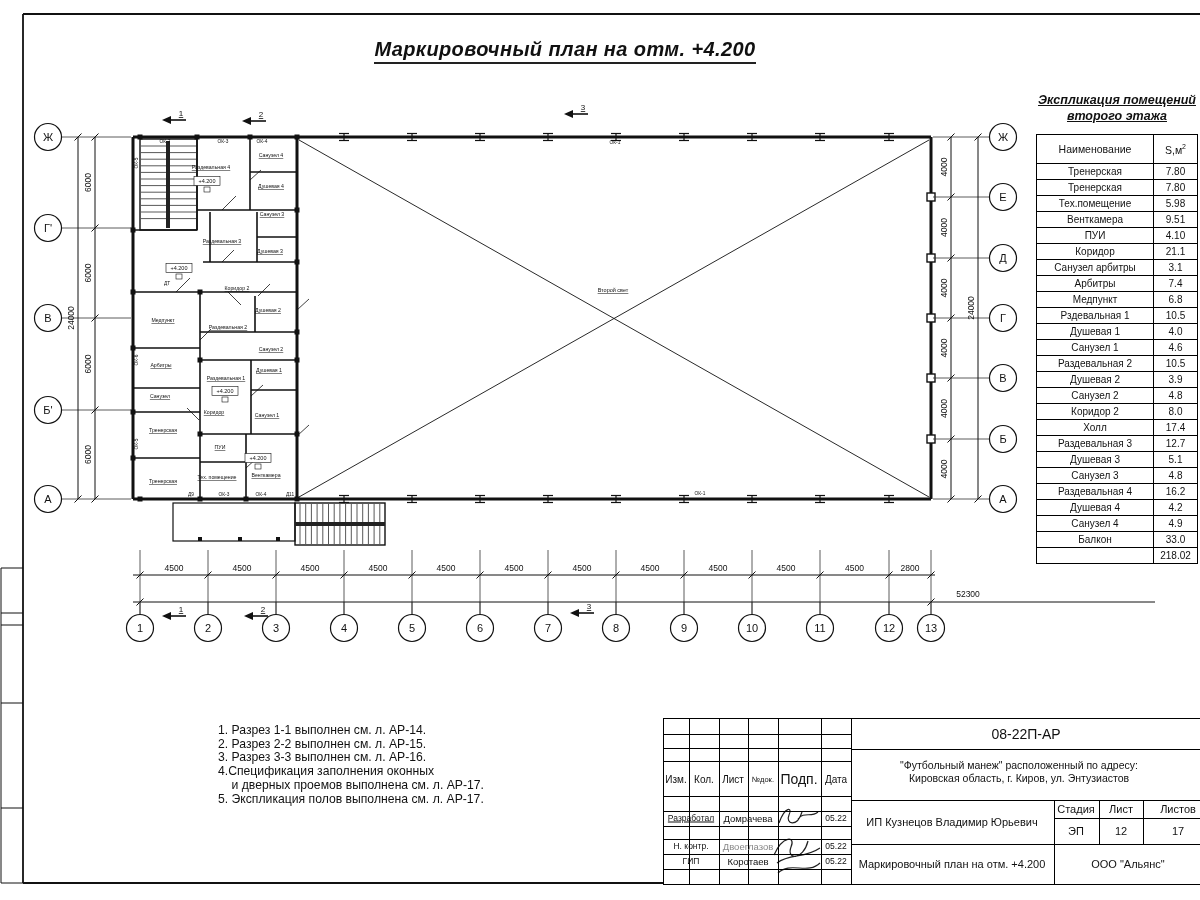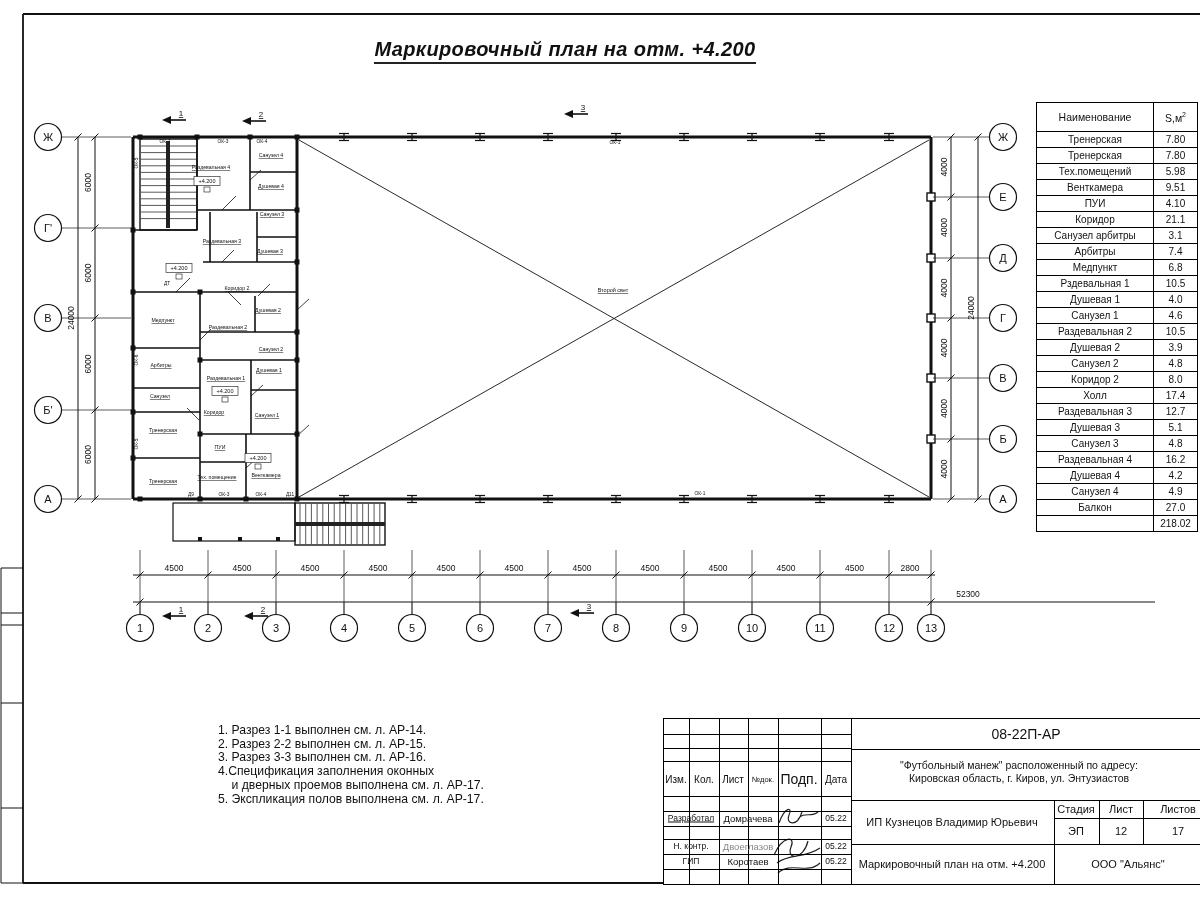--- a/index.html
+++ b/index.html
@@ -440,38 +440,42 @@
         <text x="615" y="144" font-size="4.8" text-anchor="middle" fill="#111">ОК-1</text>
         <text x="700" y="495" font-size="4.8" text-anchor="middle" fill="#111">ОК-1</text>
       </g>
     </svg>
 
   <div class="main-title">
     <span>Маркировочный план на отм. +4.200</span>
   </div>
 
   <div class="expl">
+    <div class="expl-title">
+      <div>Экспликация помещений</div>
+      <div>второго этажа</div>
+    </div>
     <table class="expl-table">
       <thead>
         <tr>
           <th class="c-name">Наименование</th>
           <th><span>S,м</span><sup>2</sup></th>
         </tr>
       </thead>
       <tbody id="expl-body">
           <tr>
             <td class="c-name">Тренерская</td>
             <td>7.80</td>
           </tr>
           <tr>
             <td class="c-name">Тренерская</td>
             <td>7.80</td>
           </tr>
           <tr>
-            <td class="c-name">Тех.помещений</td>
+            <td class="c-name">Тех.помещение</td>
             <td>5.98</td>
           </tr>
           <tr>
             <td class="c-name">Венткамера</td>
             <td>9.51</td>
           </tr>
           <tr>
             <td class="c-name">ПУИ</td>
             <td>4.10</td>
           </tr>
@@ -542,21 +546,21 @@
           <tr>
             <td class="c-name">Душевая 4</td>
             <td>4.2</td>
           </tr>
           <tr>
             <td class="c-name">Санузел 4</td>
             <td>4.9</td>
           </tr>
           <tr>
             <td class="c-name">Балкон</td>
-            <td>27.0</td>
+            <td>33.0</td>
           </tr>
           <tr>
             <td class="c-name"></td>
             <td>218.02</td>
           </tr>
         </tbody>
     </table>
   </div>
 
   <div class="notes" id="notes"><div>1. Разрез 1-1 выполнен см. л. АР-14.</div><div>2. Разрез 2-2 выполнен см. л. АР-15.</div><div>3. Разрез 3-3 выполнен см. л. АР-16.</div><div>4.Спецификация заполнения оконных</div><div>    и дверных проемов выполнена см. л. АР-17.</div><div>5. Экспликация полов выполнена см. л. АР-17.</div></div>

